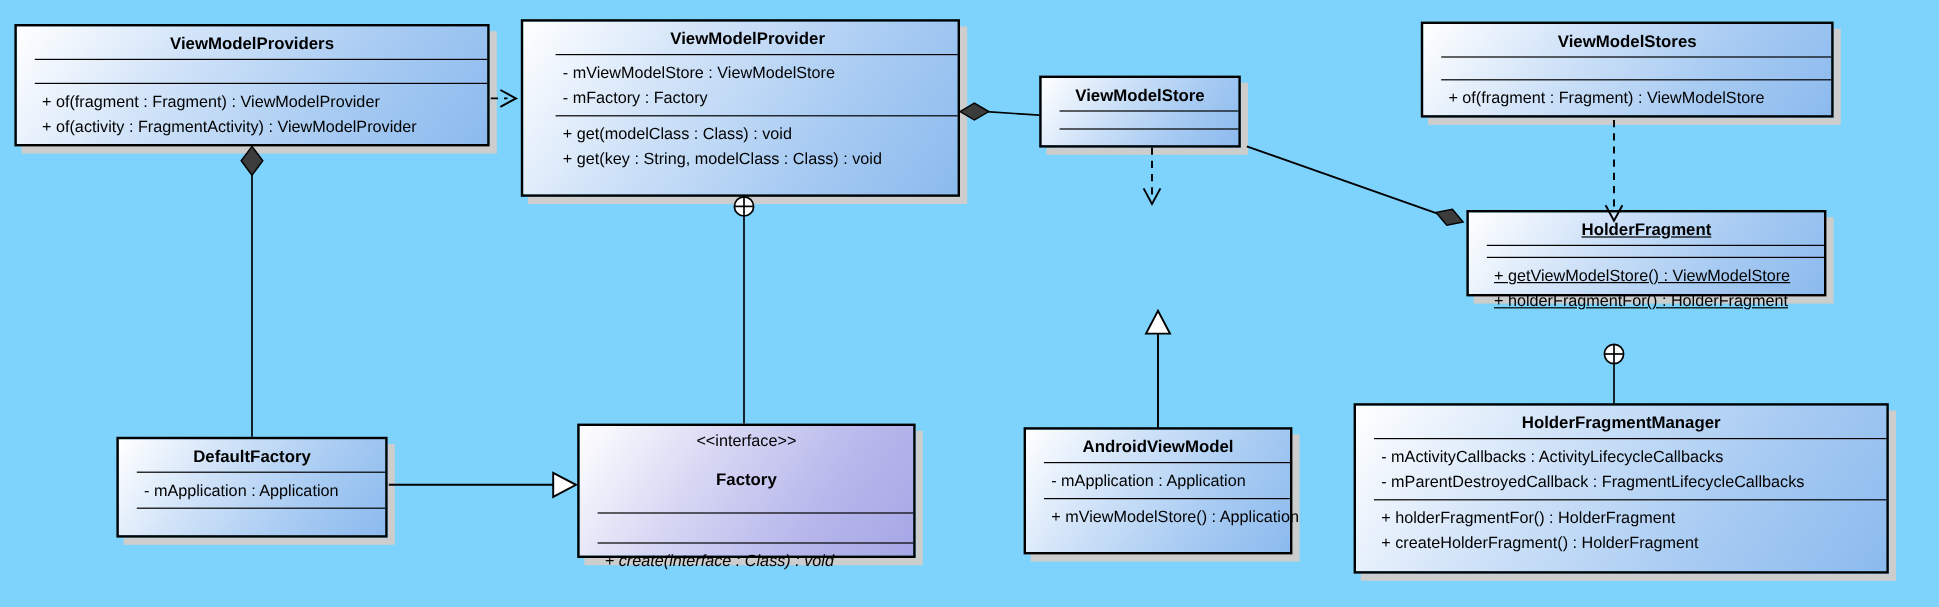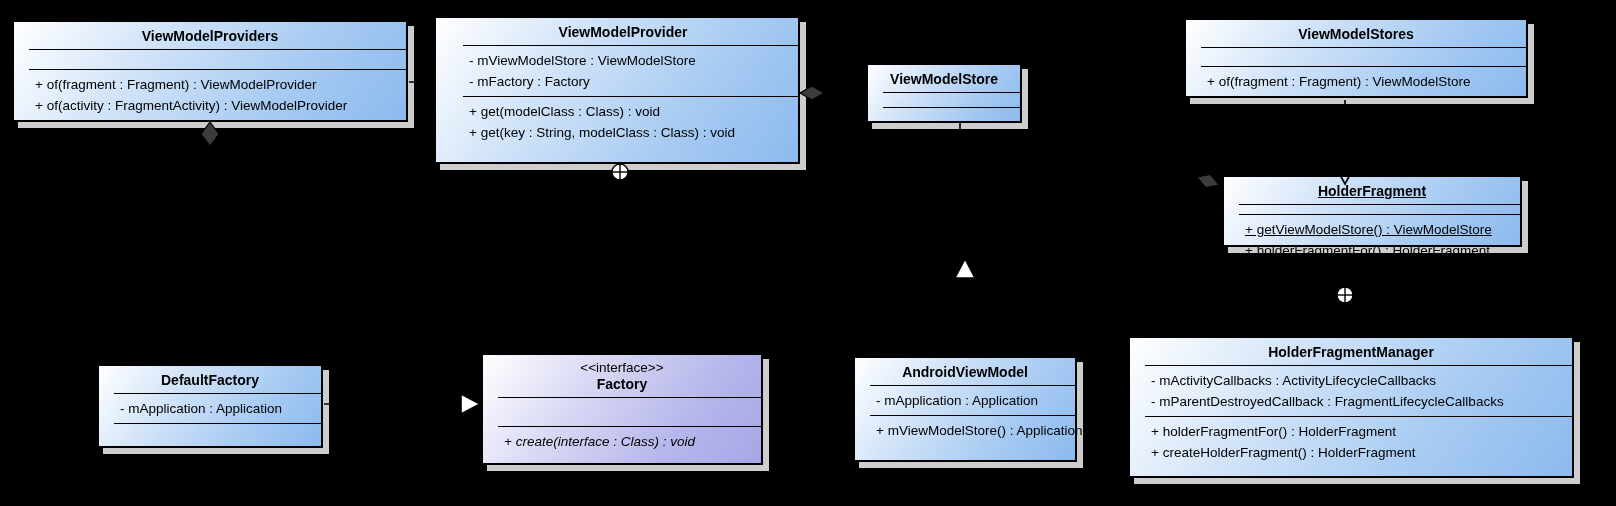--- a/index.html
+++ b/index.html
@@ -1,33 +1,34 @@
 <!DOCTYPE html>
 <html><head>
 <meta charset="utf-8">
 <style>
   html,body{margin:0;padding:0;background:#ffffff;}
   #canvas{
     position:relative;
     width:1616px;height:506px;
-    background:#000000;
+    background:#7dd3fc;
     font-family:"Liberation Sans", sans-serif;
     overflow:hidden;
   }
   .uml-class{
     position:absolute;
     border:2px solid #000;
     background:linear-gradient(125deg,#ffffff 0%,#cfe2f8 35%,#a6caf2 70%,#8cbaee 100%);
     box-shadow:6px 6px 0 #cdcdcd;
     display:flex;flex-direction:column;
     box-sizing:border-box;
     z-index:2;
   }
   .uml-class.interface{
     background:linear-gradient(125deg,#ffffff 0%,#d8d8f4 35%,#b7b7ec 70%,#a6a6e6 100%);
+    gap:15px;
   }
   .uml-title{
     text-align:center;
     font-weight:bold;
     font-size:14px;
     padding:6px 8px 5px 8px;
     color:#000;
   }
   .uml-class.abstract .uml-title{font-style:italic;}
   .stereotype{
@@ -127,21 +128,21 @@
     <div class="compartment">
       <div class="member">- mViewModelStore : ViewModelStore</div>
       <div class="member">- mFactory : Factory</div>
     </div>
     <div class="compartment grow">
       <div class="member">+ get(modelClass : Class) : void</div>
       <div class="member">+ get(key : String, modelClass : Class) : void</div>
     </div>
   </div>
 
-  <div class="uml-class" style="left:866px;top:63px;width:156px;height:60px;">
+  <div class="uml-class" style="left:866px;top:63px;width:168px;height:60px;">
     <div class="uml-title">ViewModelStore</div>
     <div class="compartment empty"></div>
     <div class="compartment empty"></div>
   </div>
 
   <div class="uml-class" style="left:1184px;top:18px;width:344px;height:80px;">
     <div class="uml-title">ViewModelStores</div>
     <div class="compartment empty"></div>
     <div class="compartment grow">
       <div class="member">+ of(fragment : Fragment) : ViewModelStore</div>

